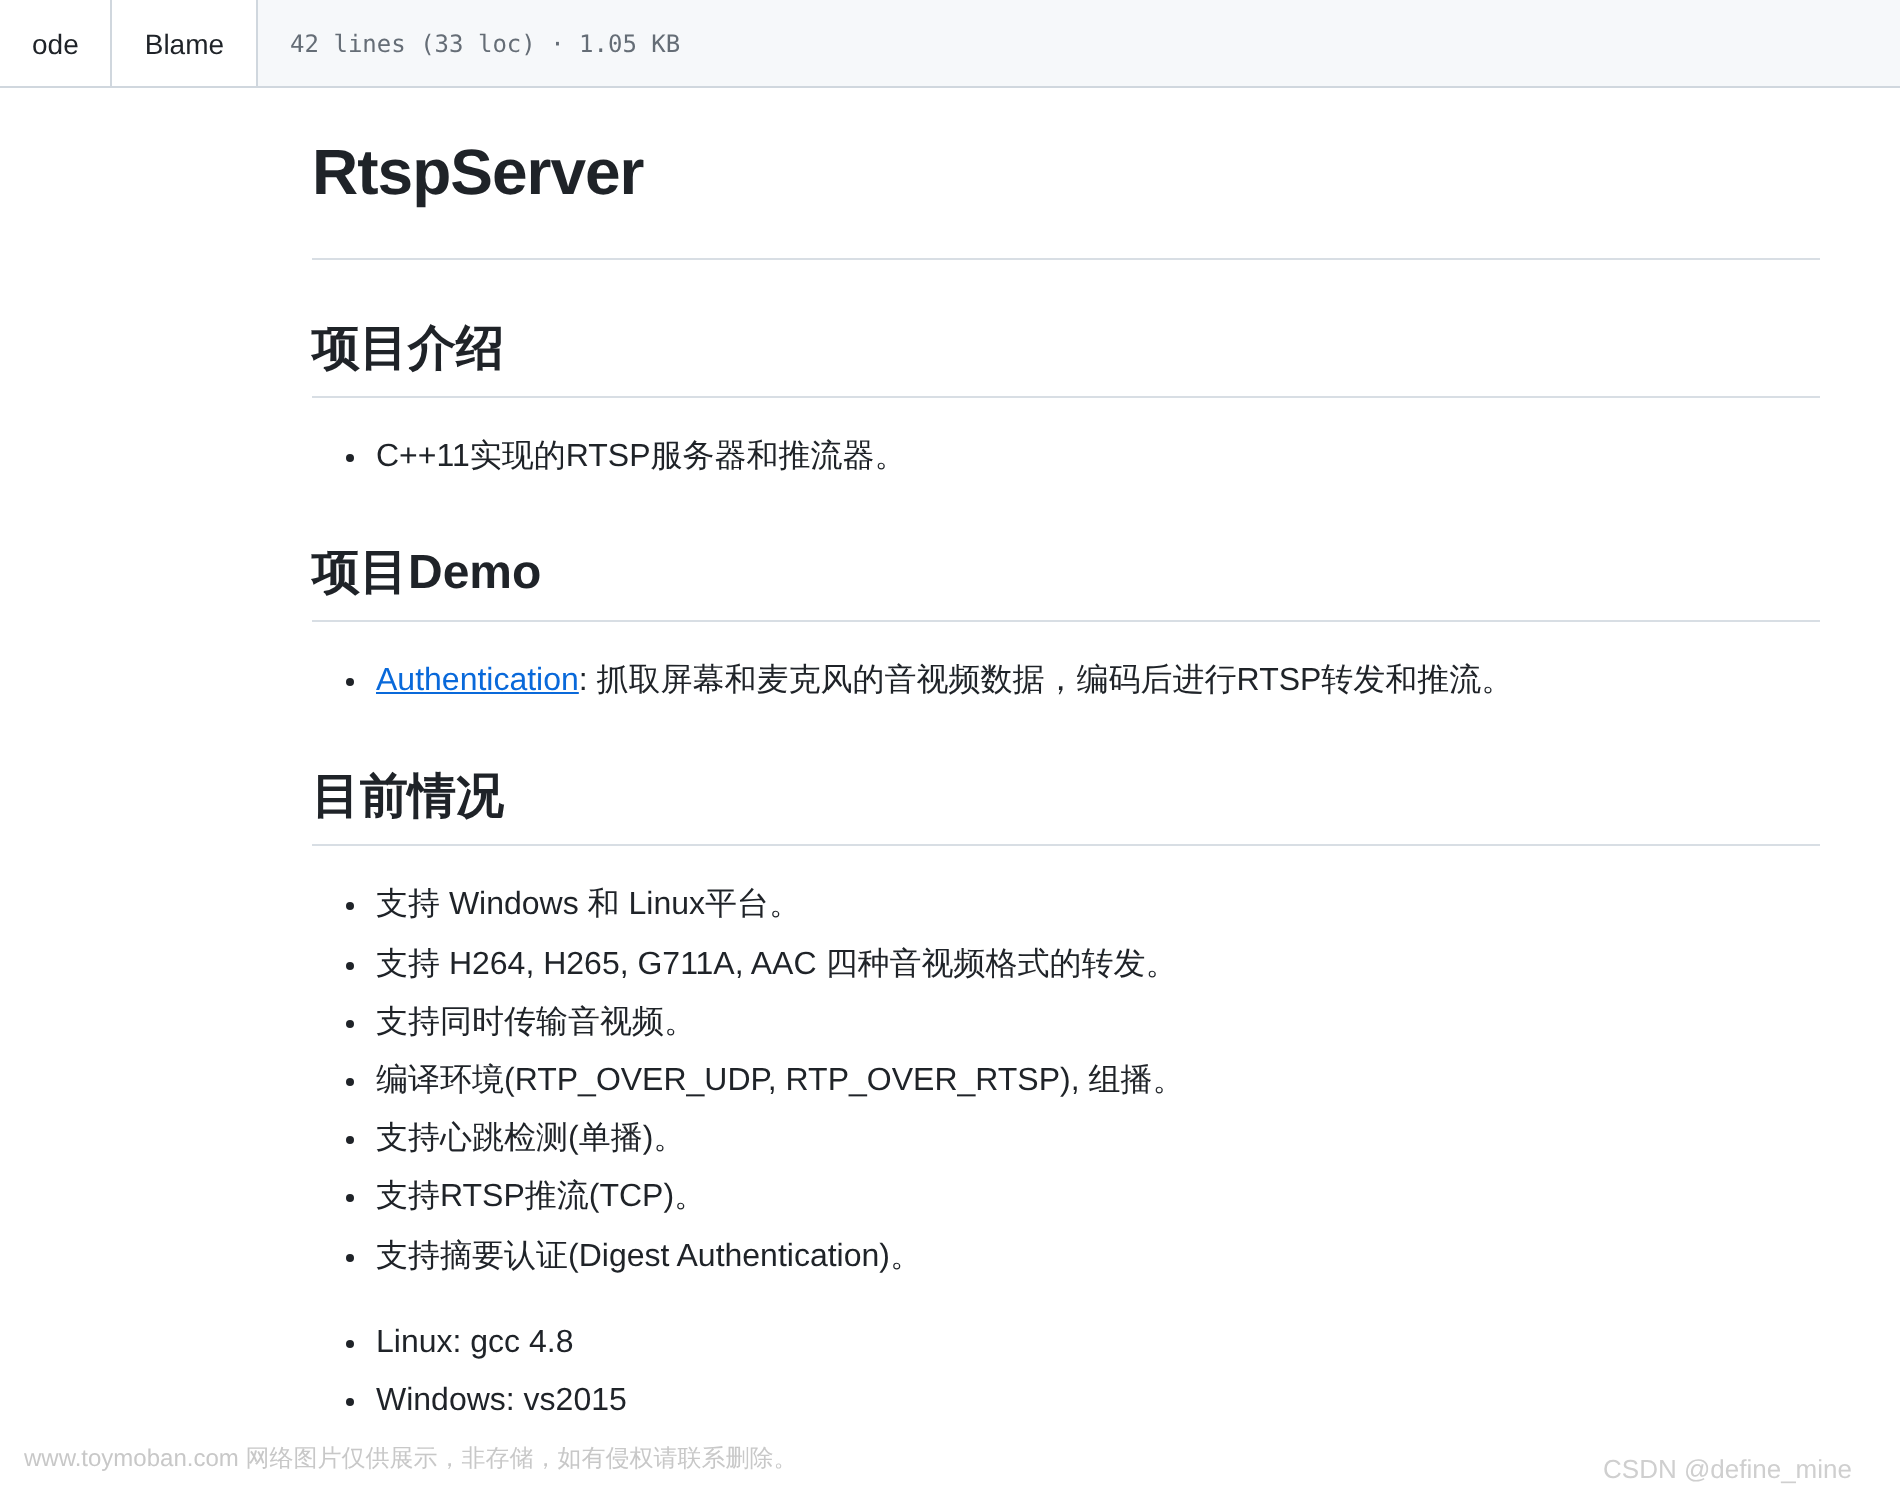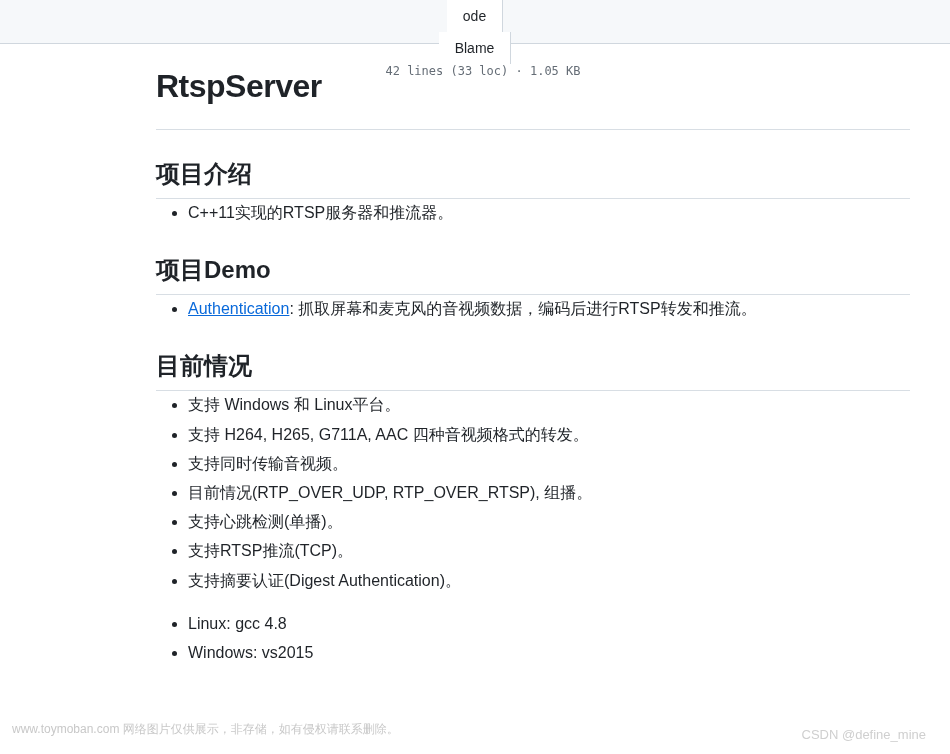--- a/index.html
+++ b/index.html
@@ -16,21 +16,20 @@
       overflow: hidden;
       position: relative;
     }
     .toolbar {
       display: flex;
       align-items: center;
       height: 44px;
       border-bottom: 1px solid #d0d7de;
       padding-left: 0;
       background: #f6f8fa;
-      flex-direction: column;
     }
     .tab {
       padding: 8px 16px;
       font-size: 14px;
       color: #1f2328;
       border-right: 1px solid #d0d7de;
       background: #ffffff;
       cursor: pointer;
       display: flex;
       align-items: center;
@@ -54,20 +53,21 @@
       font-weight: 600;
       margin-bottom: 16px;
       padding-bottom: 24px;
       border-bottom: 1px solid #d8dee4;
       letter-spacing: -0.5px;
     }
     h2.section-title {
       font-size: 24px;
       font-weight: 600;
       margin-top: 28px;
+      margin-bottom: 16px;
       padding-bottom: 8px;
       border-bottom: 1px solid #d8dee4;
     }
     ul {
       padding-left: 32px;
       margin-bottom: 16px;
     }
     li {
       font-size: 16px;
       line-height: 1.7;
@@ -115,21 +115,21 @@
     <li>
       <a>Authentication</a><span>: 抓取屏幕和麦克风的音视频数据，编码后进行RTSP转发和推流。</span>
     </li>
   </ul>
 
   <h2 class="section-title">目前情况</h2>
   <ul>
     <li>支持 Windows 和 Linux平台。</li>
     <li>支持 H264, H265, G711A, AAC 四种音视频格式的转发。</li>
     <li>支持同时传输音视频。</li>
-    <li>目前情况(RTP_OVER_UDP, RTP_OVER_RTSP), 组播。</li>
+    <li>编译环境(RTP_OVER_UDP, RTP_OVER_RTSP), 组播。</li>
     <li>支持心跳检测(单播)。</li>
     <li>支持RTSP推流(TCP)。</li>
     <li>支持摘要认证(Digest Authentication)。</li>
   </ul>
 
   <ul>
     <li>Linux: gcc 4.8</li>
     <li>Windows: vs2015</li>
   </ul>
 </div>

